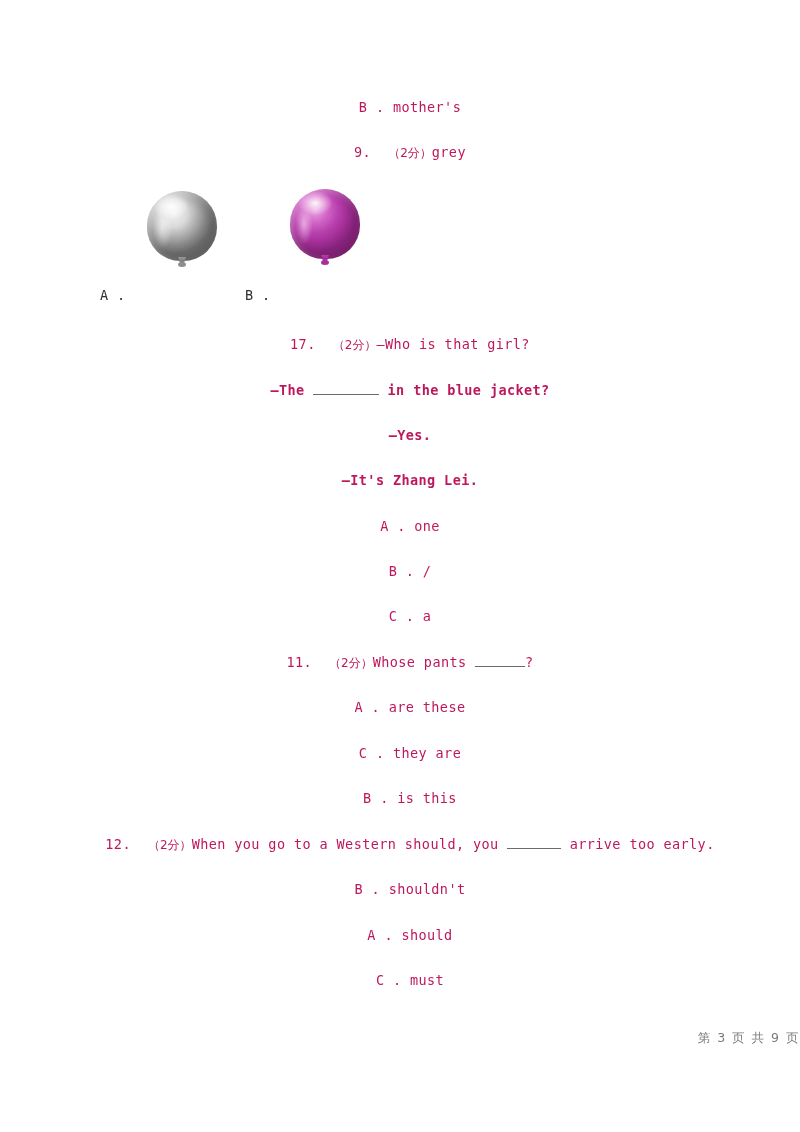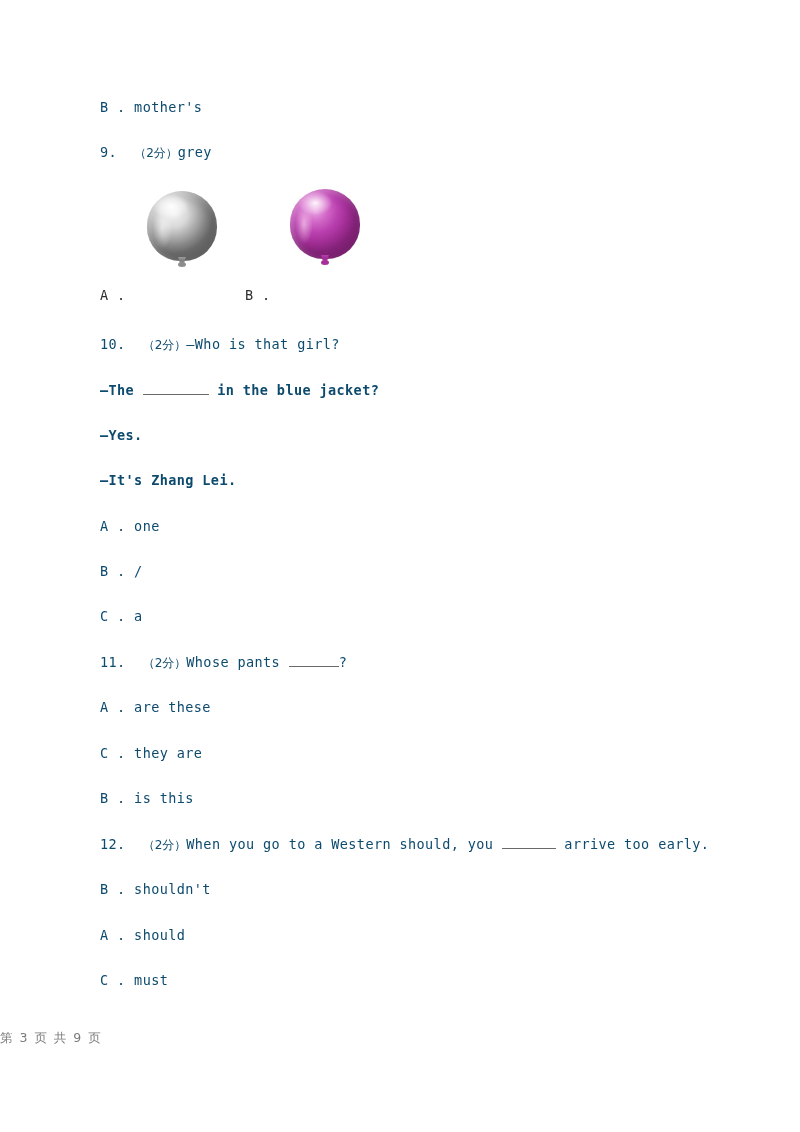--- a/index.html
+++ b/index.html
@@ -30,23 +30,24 @@
     left: 100px;
     top: 100px;
     width: 620px;
   }
 
   
   .line {
     font-size: 13.5px;
     line-height: 1.1;
     letter-spacing: 0.4px;
-    color: #0c4a6e;
+    color: #be185d;
     white-space: pre;
     margin: 0;
+    text-align: center;
   }
 
   .opt {
     margin-bottom: 30.5px;
   }
 
   .qline {
     margin-bottom: 30.5px;
   }
 
@@ -160,21 +161,21 @@
   }
   .fig-label.a { left: 0px; }
   .fig-label.b { left: 145px; }
 
   
   .footer {
     position: absolute;
     left: 0;
     top: 1030px;
     width: 800px;
-    text-align: left;
+    text-align: right;
     font-family: "DejaVu Sans", "Liberation Sans", sans-serif;
     font-size: 12.5px;
     color: #7b7b7b;
     letter-spacing: 1.5px;
     white-space: pre;
   }
 </style>
 </head>
 <body>
 
@@ -197,21 +198,21 @@
         <div class="balloon-neck"></div>
         <div class="balloon-knot"></div>
       </div>
     </div>
 
     <div class="fig-labels" style="margin-bottom:30px;">
       <span class="fig-label a">A .</span>
       <span class="fig-label b">B .</span>
     </div>
 
-    <div class="line qline"><span class="qnum">10.</span><span>  </span><span class="cn">（2分）</span><span>—Who is that girl?</span></div>
+    <div class="line qline"><span class="qnum">17.</span><span>  </span><span class="cn">（2分）</span><span>—Who is that girl?</span></div>
 
     <div class="line subline"><span>—The </span><span class="blank w2"></span><span> in the blue jacket?</span></div>
 
     <div class="line subline">—Yes.</div>
 
     <div class="line subline">—It's Zhang Lei.</div>
 
     <div class="line opt"><span>A .</span><span> one</span></div>
 
     <div class="line opt"><span>B .</span><span> /</span></div>

